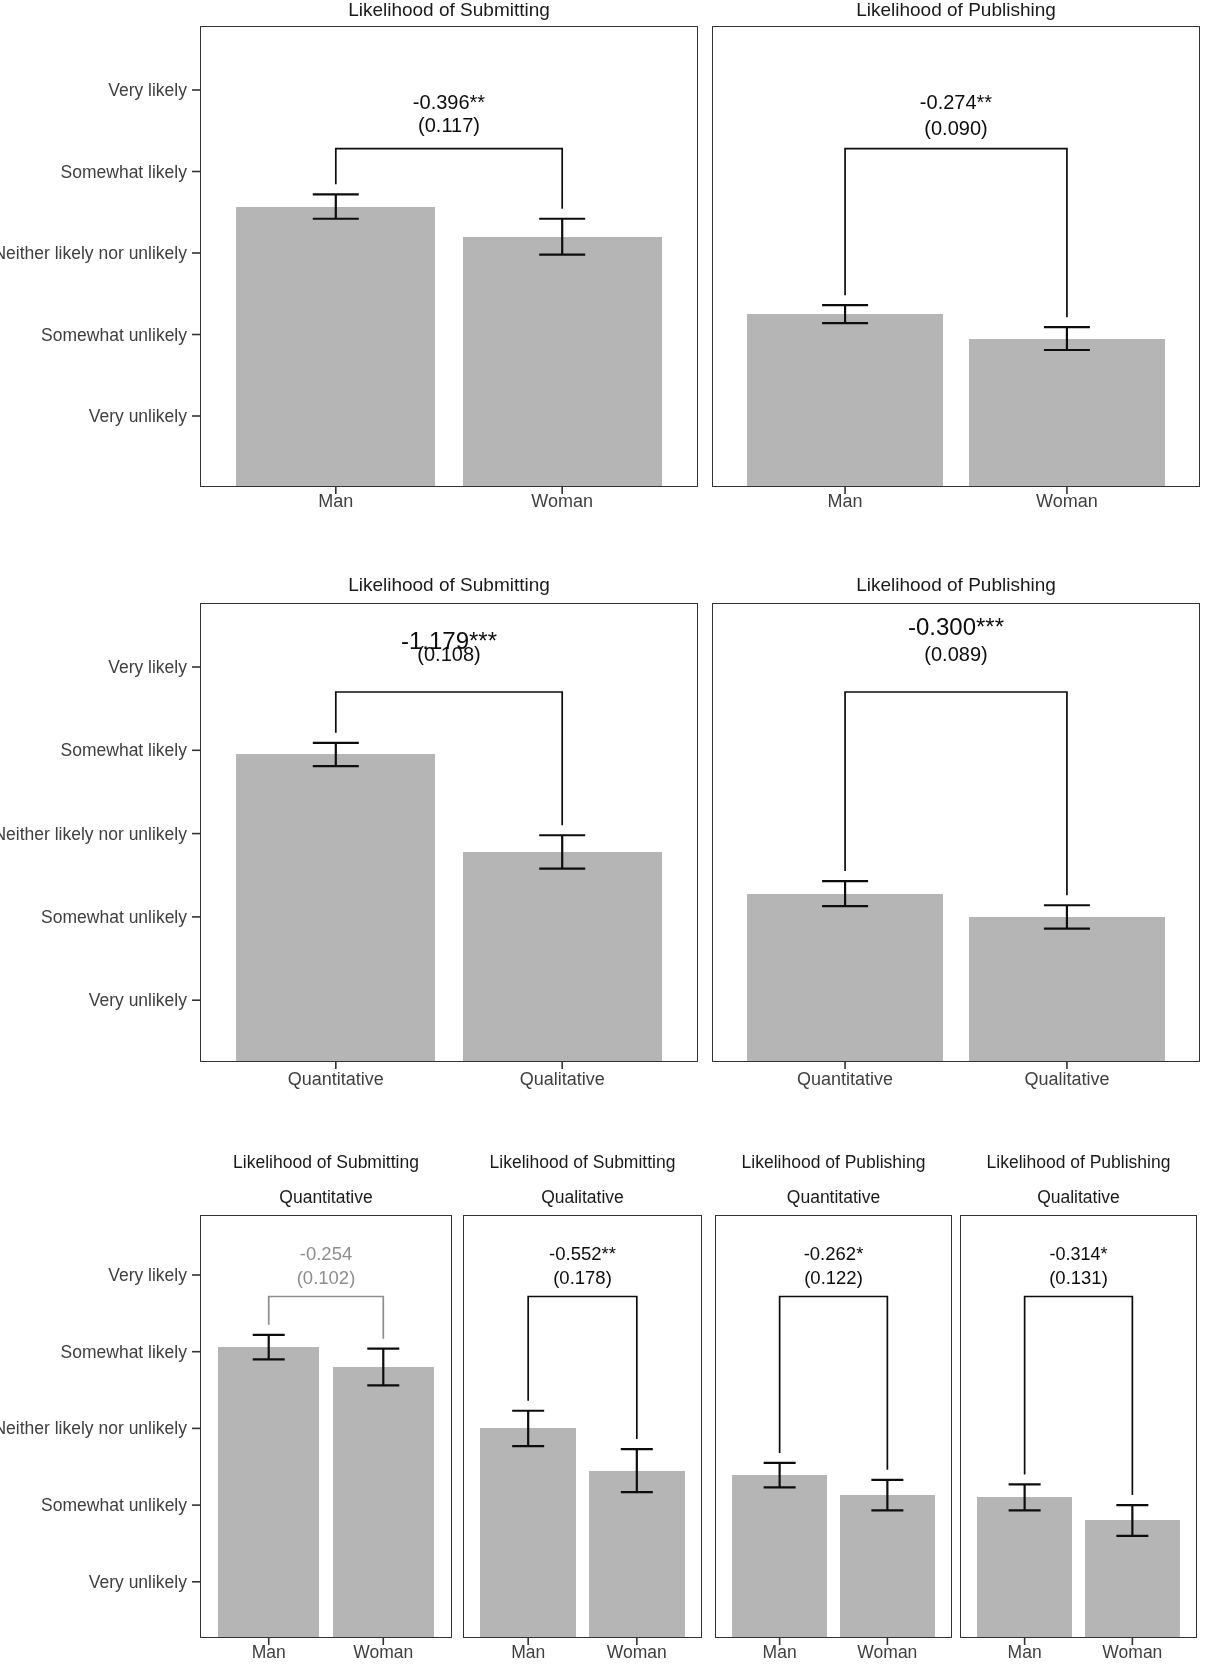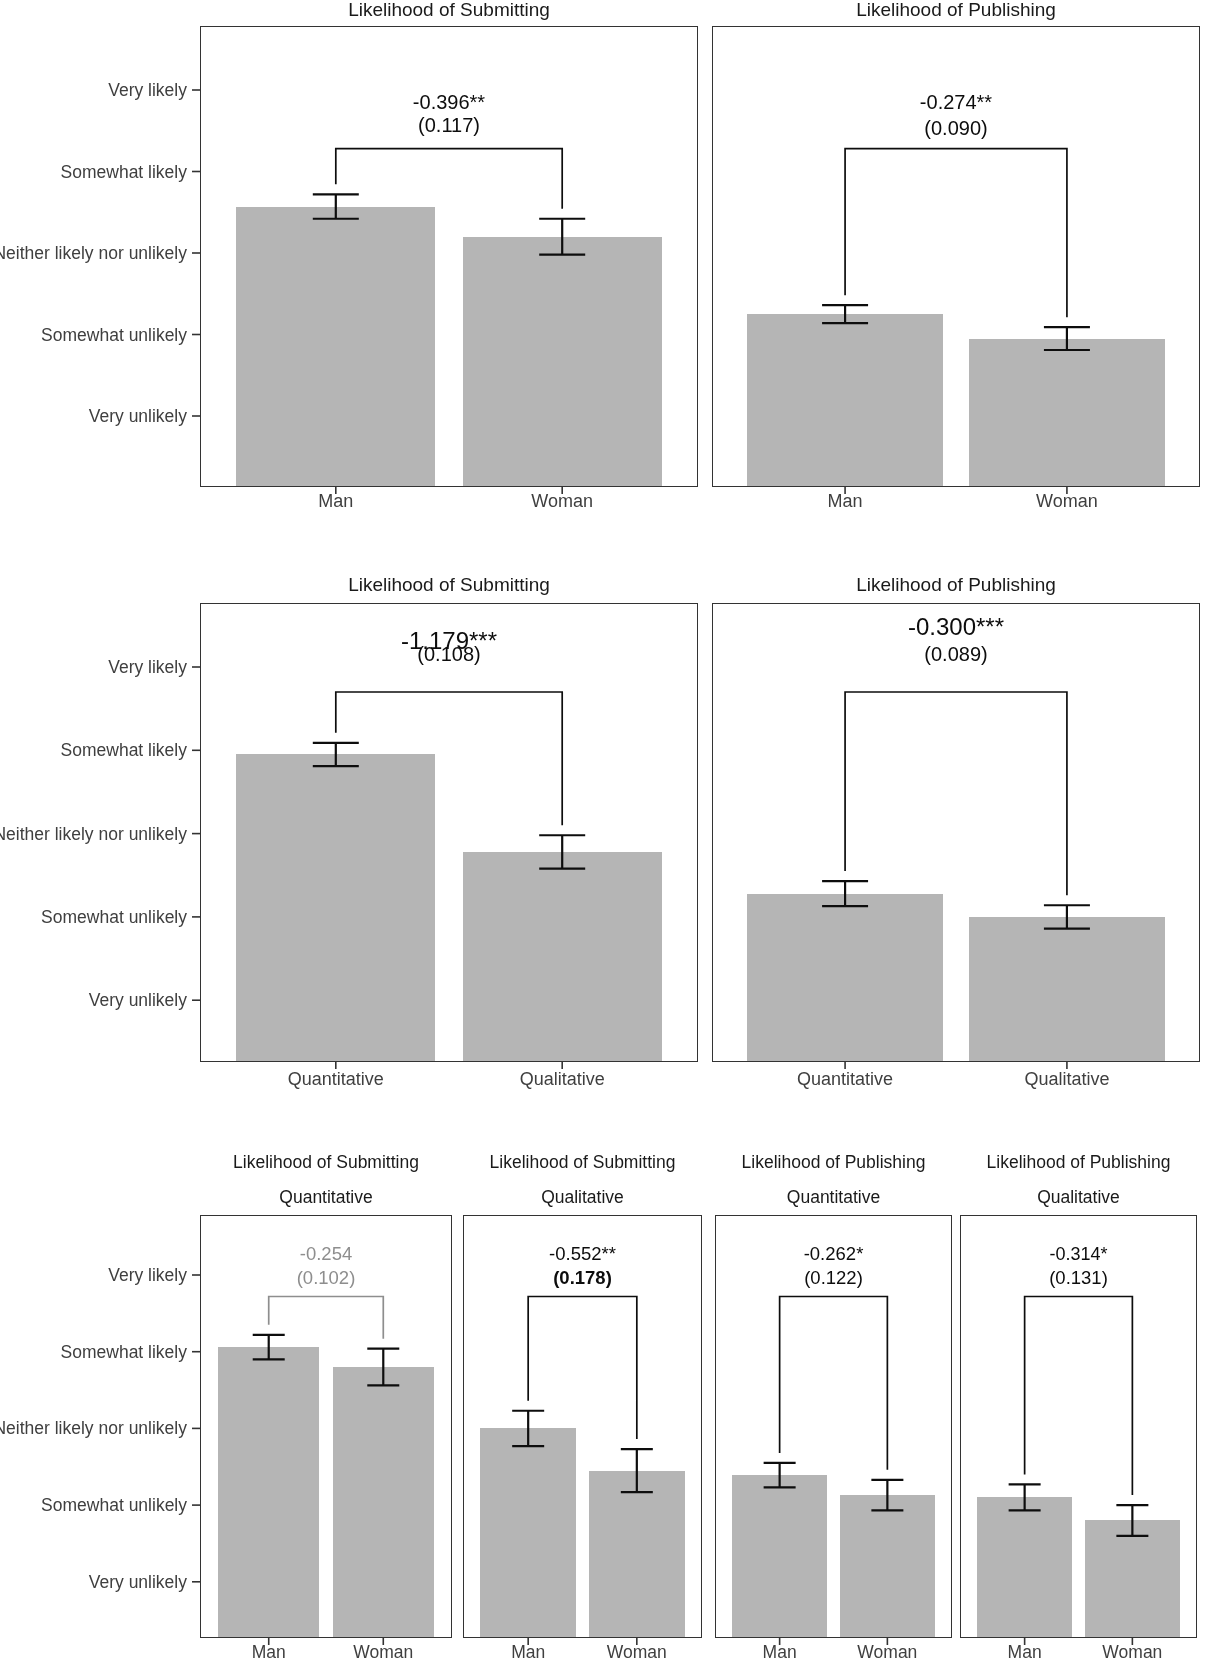--- a/index.html
+++ b/index.html
@@ -74,21 +74,21 @@
     <div class="t" style="left: 326px; top: 1253.52px; font-size: 18.5px; color: rgb(142, 142, 142);">-0.254</div>
     <div class="t" style="left: 326px; top: 1278.07px; font-size: 18.5px; color: rgb(142, 142, 142);">(0.102)</div>
     <div class="t" style="left: 268.72px; top: 1652px; font-size: 17.5px; color: rgb(63, 63, 63);">Man</div>
     <div class="t" style="left: 383.28px; top: 1652px; font-size: 17.5px; color: rgb(63, 63, 63);">Woman</div>
     <div class="panel-border" style="left: 200px; top: 1215px; width: 252px; height: 423px; border-color: rgb(51, 51, 51);"></div>
     <div class="t" style="left: 582.5px; top: 1162px; font-size: 17.5px; color: rgb(26, 26, 26);">Likelihood of Submitting</div>
     <div class="t" style="left: 582.5px; top: 1197px; font-size: 17.5px; color: rgb(26, 26, 26);">Qualitative</div>
     <div class="bar" style="left: 480.375px; top: 1428.4px; width: 95.6px; height: 208.6px; background: rgb(181, 181, 181);"></div>
     <div class="bar" style="left: 589.025px; top: 1470.59px; width: 95.6px; height: 166.415px; background: rgb(181, 181, 181);"></div>
     <div class="t" style="left: 582.5px; top: 1253.52px; font-size: 18.5px; color: rgb(13, 13, 13);">-0.552**</div>
-    <div class="t" style="left: 582.5px; top: 1278.07px; font-size: 18.5px; color: rgb(13, 13, 13); font-weight: bold;">(0.178)</div>
+    <div class="t" style="left: 582.5px; top: 1278.07px; font-size: 18.5px; color: rgb(13, 13, 13);">(0.178)</div>
     <div class="t" style="left: 528.175px; top: 1652px; font-size: 17.5px; color: rgb(63, 63, 63);">Man</div>
     <div class="t" style="left: 636.825px; top: 1652px; font-size: 17.5px; color: rgb(63, 63, 63);">Woman</div>
     <div class="panel-border" style="left: 463px; top: 1215px; width: 239px; height: 423px; border-color: rgb(51, 51, 51);"></div>
     <div class="t" style="left: 833.5px; top: 1162px; font-size: 17.5px; color: rgb(26, 26, 26);">Likelihood of Publishing</div>
     <div class="t" style="left: 833.5px; top: 1197px; font-size: 17.5px; color: rgb(26, 26, 26);">Quantitative</div>
     <div class="bar" style="left: 732.23px; top: 1475.19px; width: 94.8px; height: 161.813px; background: rgb(181, 181, 181);"></div>
     <div class="bar" style="left: 839.97px; top: 1495.13px; width: 94.8px; height: 141.871px; background: rgb(181, 181, 181);"></div>
     <div class="t" style="left: 833.5px; top: 1253.52px; font-size: 18.5px; color: rgb(13, 13, 13);">-0.262*</div>
     <div class="t" style="left: 833.5px; top: 1278.07px; font-size: 18.5px; color: rgb(13, 13, 13);">(0.122)</div>
     <div class="t" style="left: 779.63px; top: 1652px; font-size: 17.5px; color: rgb(63, 63, 63);">Man</div>

